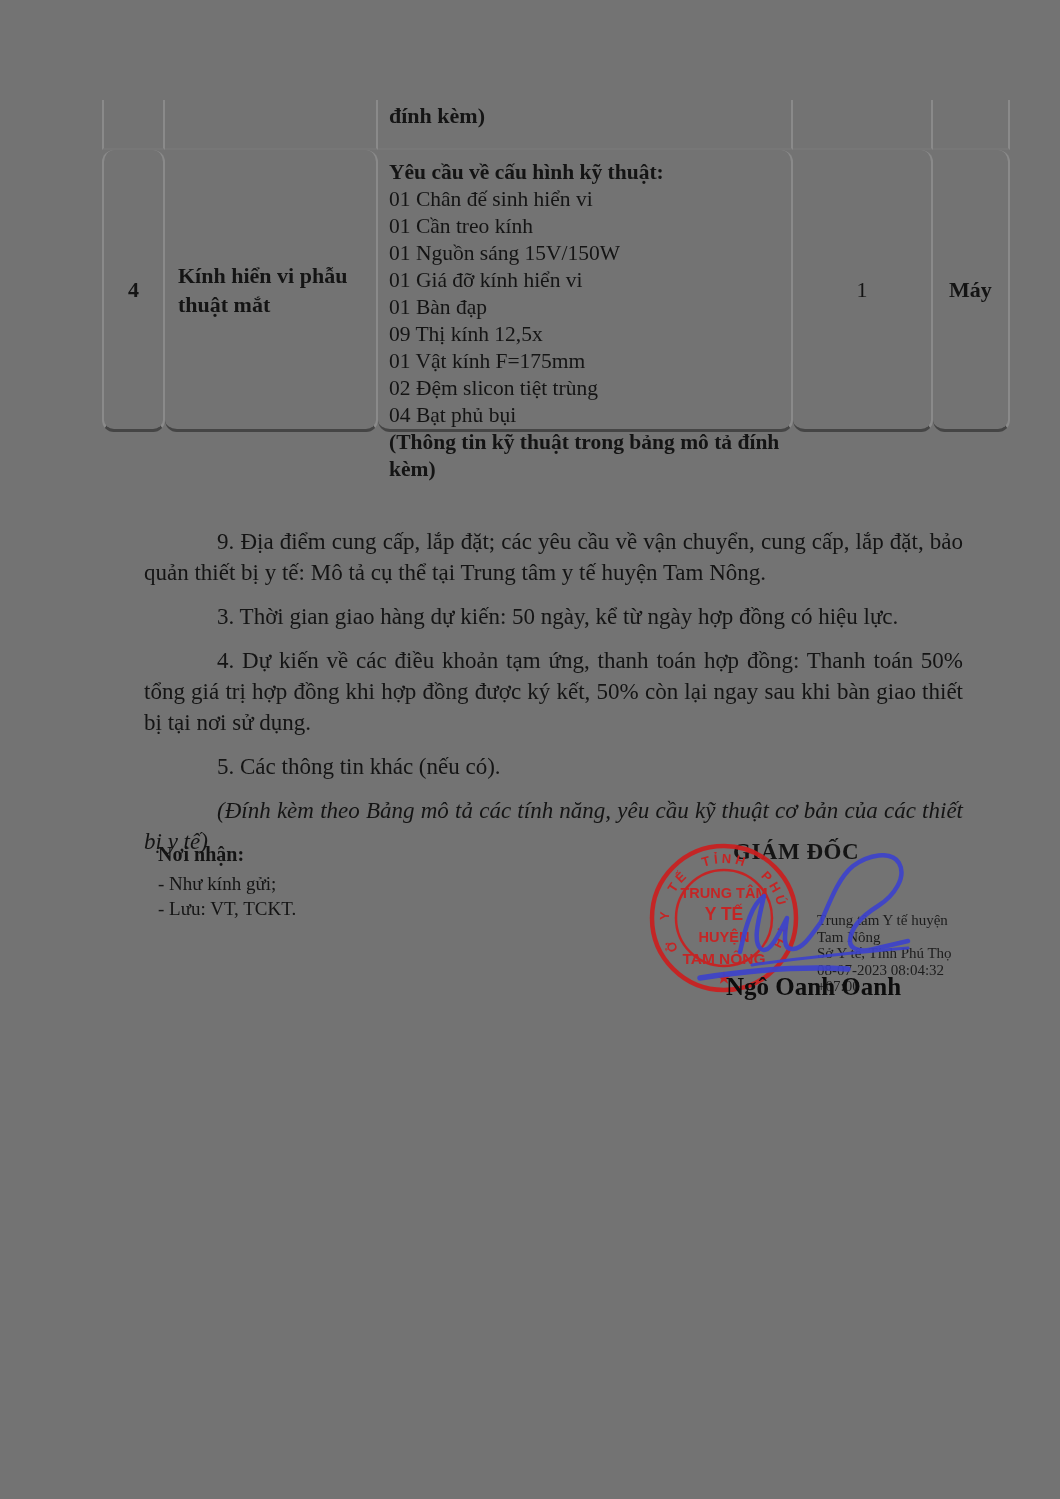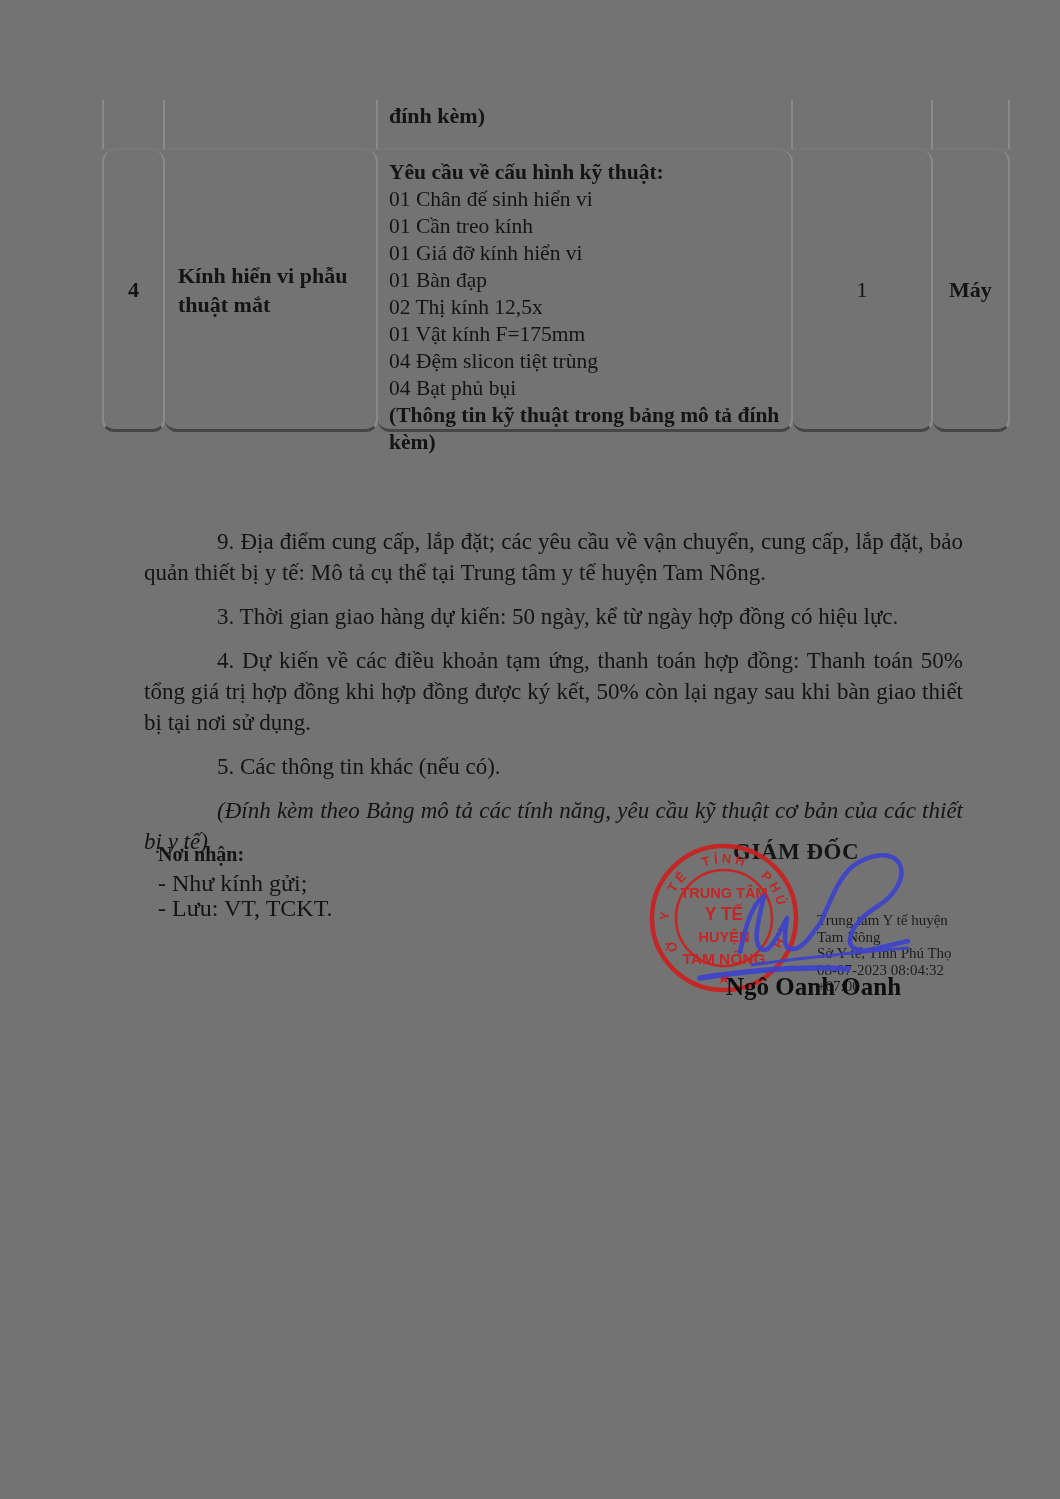--- a/index.html
+++ b/index.html
@@ -51,21 +51,21 @@
     position:absolute; left:144px; top:526px; width:819px;
     font-size:23px; line-height:31px;
     text-align:justify;
   }
   .body-text p { margin:0 0 13px 0; text-indent:73px; }
   .attachment-note { font-style:italic; }
 
   
   .recipients { position:absolute; left:158px; top:843px; }
   .rec-head { font-weight:bold; font-size:20px; margin-bottom:5px; }
-  .rec-item { font-size:24px; line-height:25px; }
+  .rec-item { font-size:19px; line-height:25px; }
 
   
   .director-title {
     position:absolute; left:733px; top:839px;
     font-size:23px; font-weight:bold; letter-spacing:0.5px;
     z-index:1;
   }
   .stamp-svg { position:absolute; left:643px; top:837px; z-index:2; opacity:0.93; }
   .stamp-ring-text {
     font-family:"Liberation Sans", sans-serif;
@@ -104,25 +104,26 @@
     <div class="cell r1"></div>
 
     <div class="cell r2 first cell-center">4</div>
     <div class="cell r2 cell-name">Kính hiển vi phẫu thuật mắt</div>
     <div class="cell r2 cell-spec">
       <div class="spec-header">Yêu cầu về cấu hình kỹ thuật:</div>
       <div>
 
       <div class="spec-line">01 Chân đế sinh hiển vi</div>
           <div class="spec-line">01 Cần treo kính</div>
+          <div class="spec-line">01 Nguồn sáng 15V/150W</div>
           <div class="spec-line">01 Giá đỡ kính hiển vi</div>
           <div class="spec-line">01 Bàn đạp</div>
-          <div class="spec-line">02 Thị kính 12,5x</div>
+          <div class="spec-line">09 Thị kính 12,5x</div>
           <div class="spec-line">01 Vật kính F=175mm</div>
-          <div class="spec-line">04 Đệm slicon tiệt trùng</div>
+          <div class="spec-line">02 Đệm slicon tiệt trùng</div>
           <div class="spec-line">04 Bạt phủ bụi</div>
         </div>
       <div class="spec-note">(Thông tin kỹ thuật trong bảng mô tả đính kèm)</div>
     </div>
     <div class="cell r2 cell-center normal">1</div>
     <div class="cell r2 cell-center">Máy</div>
   </div>
 
   <div class="body-text">
     <p>9. Địa điểm cung cấp, lắp đặt; các yêu cầu về vận chuyển, cung cấp, lắp đặt, bảo quản thiết bị y tế: Mô tả cụ thể tại Trung tâm y tế huyện Tam Nông.</p>

